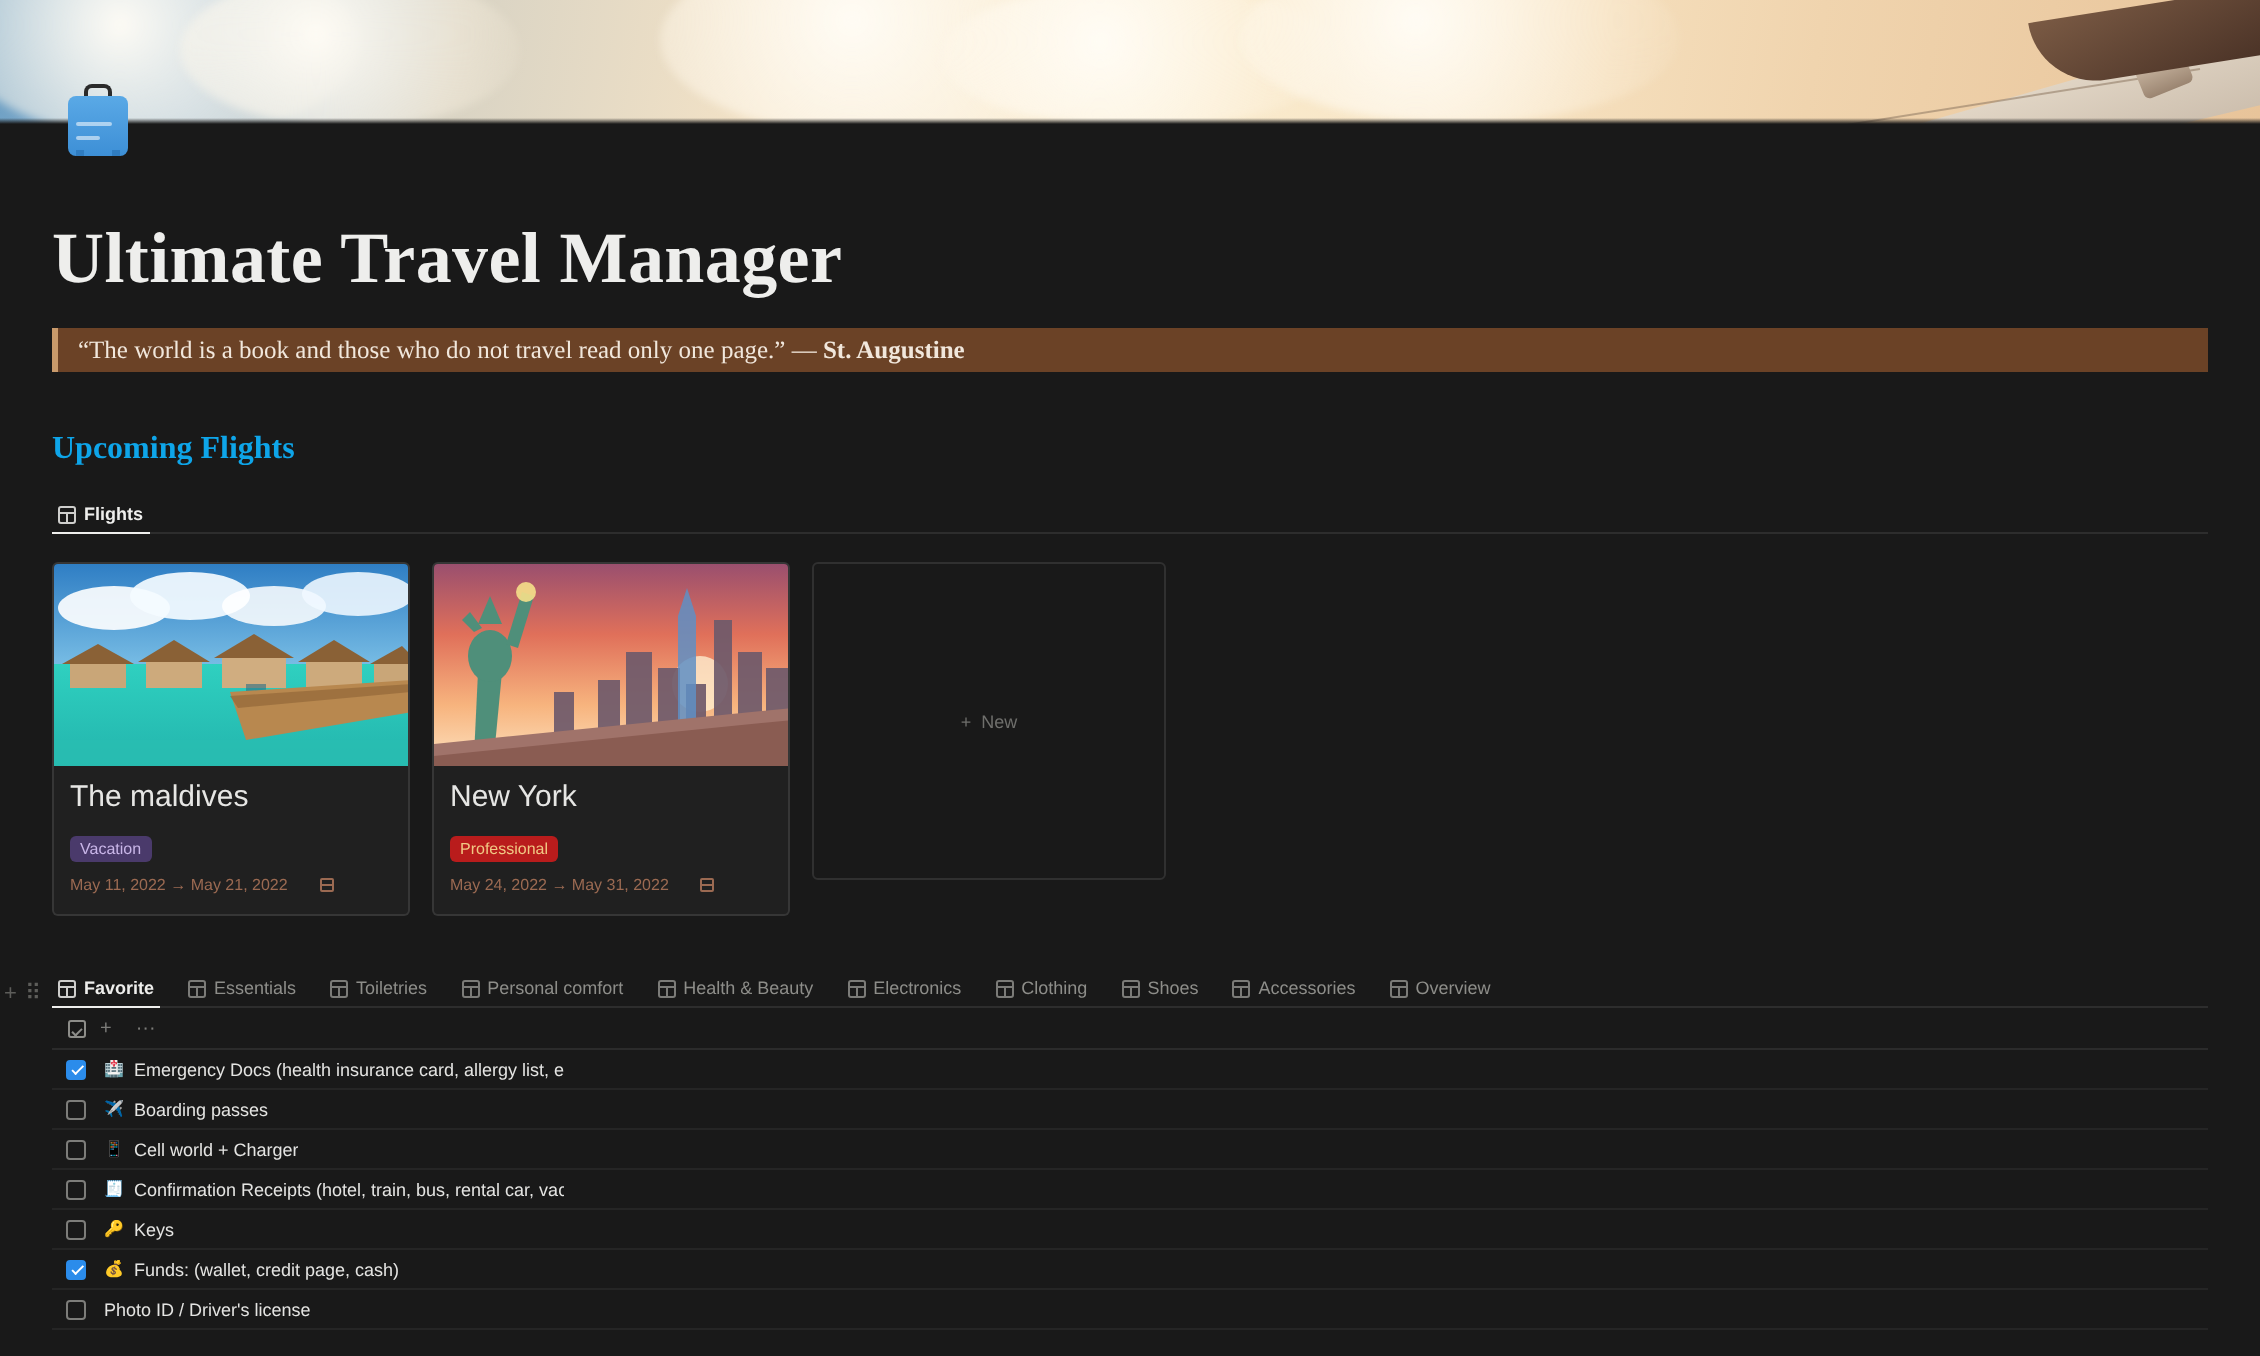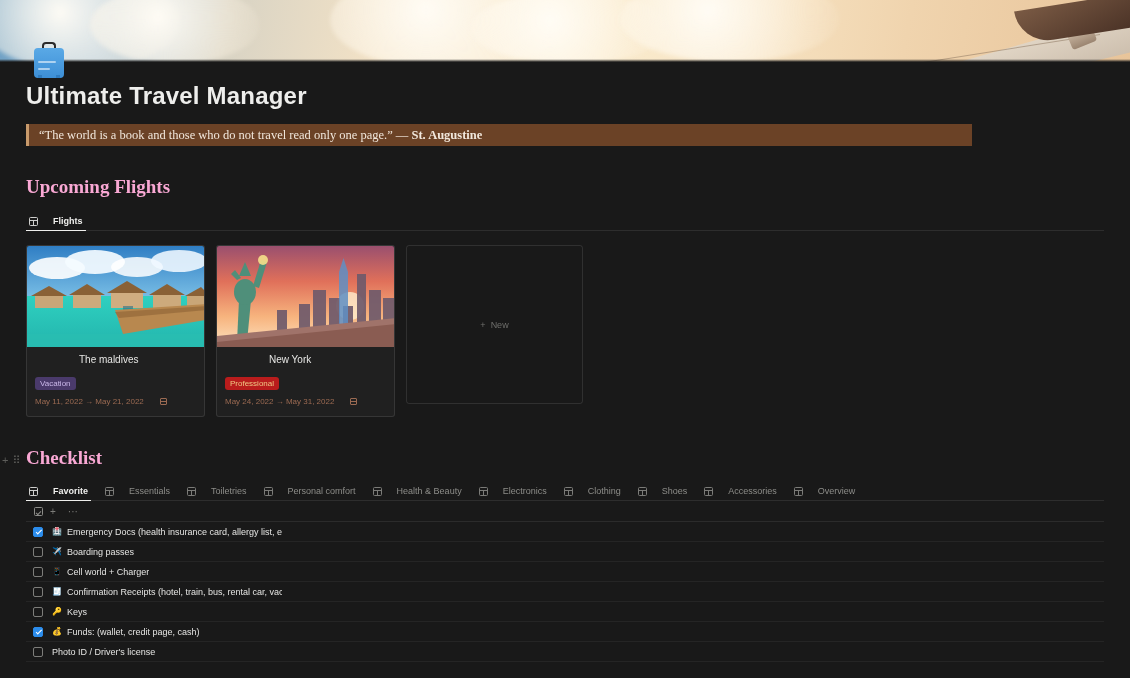--- a/index.html
+++ b/index.html
@@ -84,56 +84,56 @@
   .sl1 { top: 13px; } .sl2 { top: 20px; width: 12px; }
   .suitcase-foot {
     position: absolute; bottom: -2px; width: 4px; height: 3px; background: #2f7cc0;
   }
   .sf1 { left: 4px; } .sf2 { right: 4px; }
 
   
   .content { position: relative; padding: 0 26px; }
 
   .page-title {
-    font-family: Liberation Sans, sans-serif;
-    font-size: 24px; font-weight: bold; color: #eeeeec;
+    font-family: Liberation Serif, serif;
+    font-size: 36px; font-weight: bold; color: #eeeeec;
     letter-spacing: .2px;
-    margin-top: 20px;
+    margin-top: 46px;
   }
 
   .quote {
     margin-top: 14px;
     height: 22px;
     background: #6b4226;
     border-left: 3px solid #c89a6b;
     display: flex; align-items: center;
     padding-left: 10px;
-    width: 946px;
+    width: 1078px;
   }
   .quote-text {
     font-family: "Liberation Serif", serif;
     font-size: 12.5px; color: #f1e7dc; white-space: nowrap;
   }
   .quote-text b { font-weight: bold; }
 
   .section-title {
     font-family: "Liberation Serif", serif;
-    font-size: 19px; font-weight: bold; color: #f9a8d4;
+    font-size: 16px; font-weight: bold; color: #0ea5e9;
     margin-top: 30px;
   }
 
   
   .db-tabs {
     display: flex; align-items: flex-end; gap: 13px;
     margin-top: 12px;
     border-bottom: 1px solid rgba(255,255,255,.09);
     height: 21px;
   }
   .db-tab {
-    display: flex; align-items: center; gap: 15px;
+    display: flex; align-items: center; gap: 4px;
     font-size: 9px; color: #8d8d89;
     padding: 0 3px 4px 3px;
     white-space: nowrap;
     border-bottom: 1.6px solid transparent;
     position: relative; top: 1px;
   }
   .db-tab.active { color: #eeeeec; font-weight: bold; border-bottom-color: #eeeeec; }
   .grid-icon {
     width: 9px; height: 9px; flex: 0 0 9px;
     border: 1px solid currentColor; border-radius: 1.5px;
@@ -147,21 +147,21 @@
   }
 
   
   .gallery { display: flex; gap: 11px; margin-top: 14px; }
   .card {
     width: 179px; border: 1px solid rgba(255,255,255,.1);
     border-radius: 3px; overflow: hidden; background: #202020;
   }
   .card-img { width: 100%; height: 101px; position: relative; overflow: hidden; }
   .card-body { padding: 7px 8px 10px 8px; }
-  .card-title { font-size: 10px; color: #e6e6e4; margin-bottom: 7px; margin-left: 44px; }
+  .card-title { font-size: 15px; color: #e6e6e4; margin-bottom: 7px; }
   .tag {
     display: inline-block; font-size: 8px; padding: 2px 5px;
     border-radius: 3px; margin-bottom: 7px;
   }
   .tag-vacation { background: #4a3a6b; color: #c9b6e8; }
   .tag-professional { background: #b91c1c; color: #f0c884; }
   .card-date {
     font-size: 8px; color: #9b6a52; display: flex; align-items: center; gap: 16px;
   }
   .cal-icon {
@@ -390,21 +390,20 @@
     </div>
   </div>
 
   <div class="checklist-wrap">
 
     <div class="gutter-ctrls">
       <span>+</span>
       <span class="drag-handle">⠿</span>
     </div>
 
-    <div class="section-title">Checklist</div>
 
     <div class="cl-tabs">
       <div class="db-tab active">
         <span class="grid-icon"></span>
         <span>Favorite</span>
       </div>
       <div class="db-tab">
         <span class="grid-icon"></span>
         <span>Essentials</span>
       </div>

